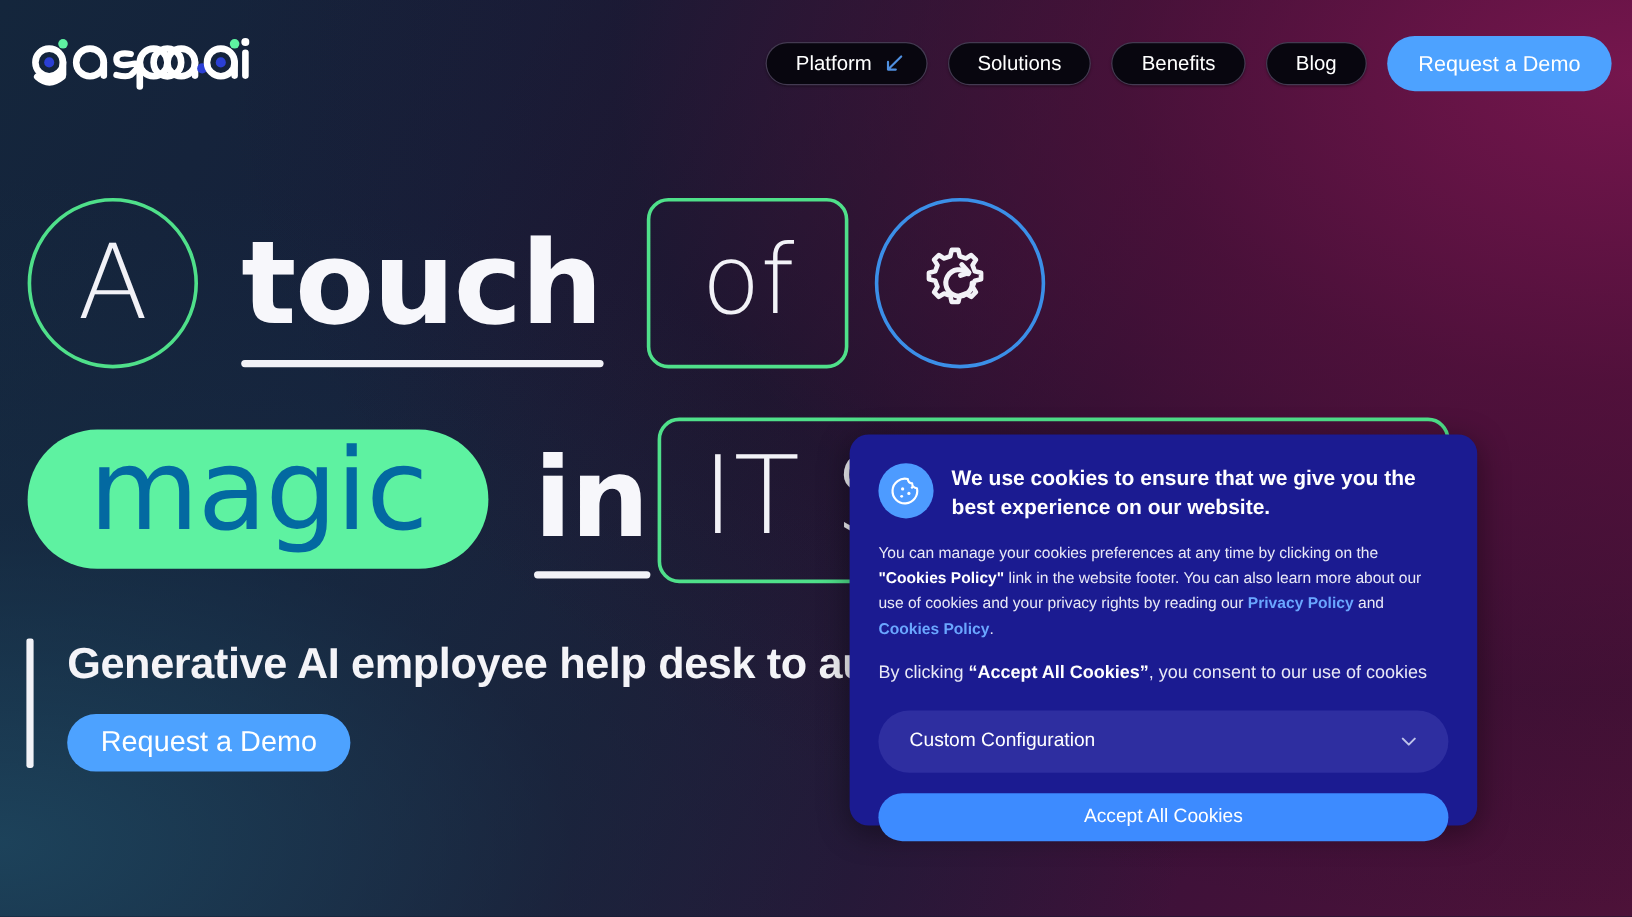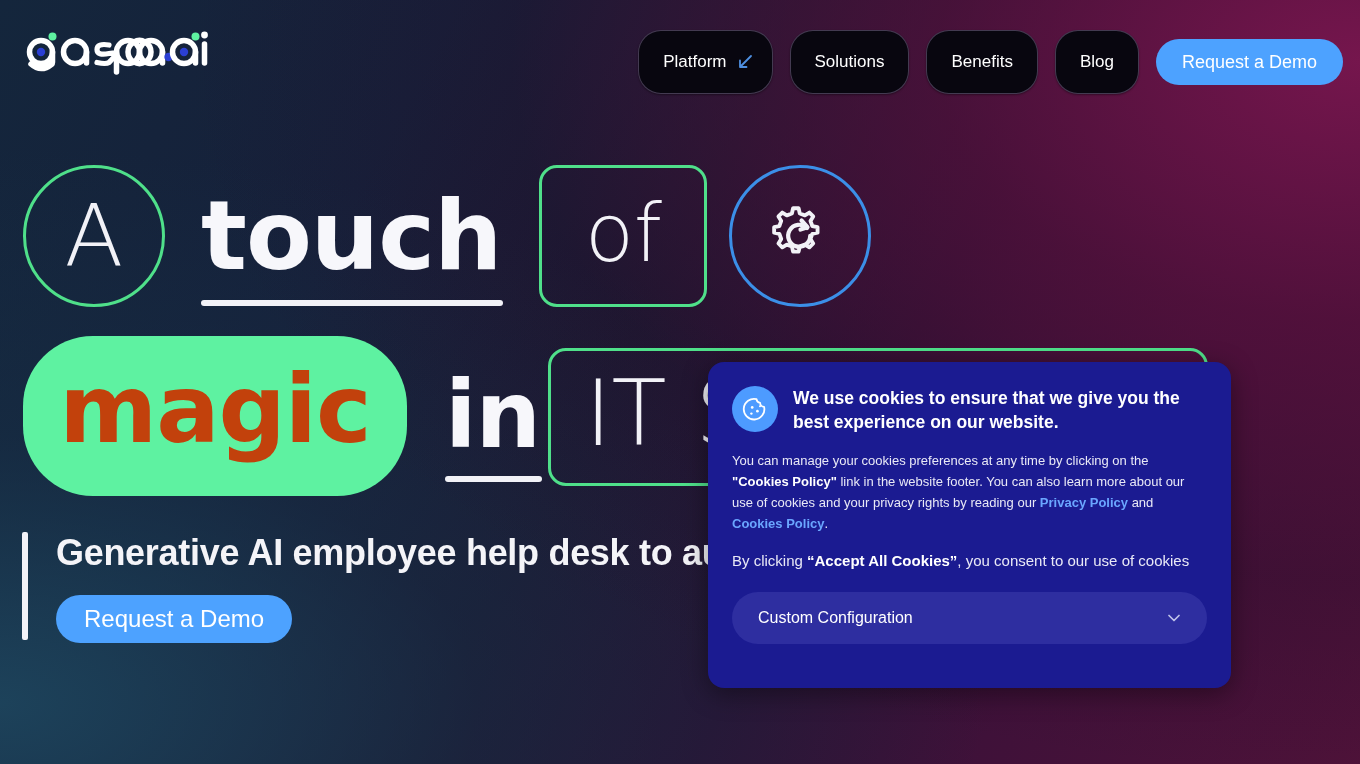--- a/index.html
+++ b/index.html
@@ -54,21 +54,21 @@
   
   #nav {
     position: absolute;
     right: 17px;
     top: 30px;
     display: flex;
     align-items: center;
     gap: 17px;
   }
   .nav-pill {
-    height: 64px;
+    height: 36px;
     border-radius: 23px;
     background: #08060f;
     border: 1px solid rgba(150, 130, 175, 0.42);
     color: #ffffff;
     font-size: 17px;
     display: flex;
     align-items: center;
     justify-content: center;
     padding: 0 24px;
     white-space: nowrap;
@@ -173,27 +173,27 @@
     border-radius: 50%;
     border: 3px solid #3b8fe8;
     display: flex;
     align-items: center;
     justify-content: center;
     margin-left: 22px;
   }
 
   
   #tok-magic {
-    height: 160px;
+    height: 116px;
     min-width: 384px;
     border-radius: 70px;
     background: #5ef2a1;
-    color: #c2410c;
+    color: #0369a1;
     font-size: 94px;
-    font-weight: 700;
+    font-weight: 400;
     display: flex;
     align-items: center;
     justify-content: center;
     padding: 0 36px 14px 36px;
     letter-spacing: -1px;
     font-family: "DejaVu Sans", sans-serif;
   }
 
   
   #tok-in {
@@ -494,16 +494,17 @@
     <div id="cookie-select">
       <span>Custom Configuration</span>
       <span class="chev">
         <svg width="18" height="18" viewBox="0 0 18 18">
           <path d="M4 6.5 L9 11.5 L14 6.5" fill="none" stroke="#d8ddf6" stroke-width="1.7" stroke-linecap="round" stroke-linejoin="round"></path>
         </svg>
       </span>
     </div>
 
     <div id="cookie-actions">
+      <button class="cookie-btn" id="btn-accept">Accept All Cookies</button>
     </div>
   </div>
 
 </div>
 
 </body></html>

